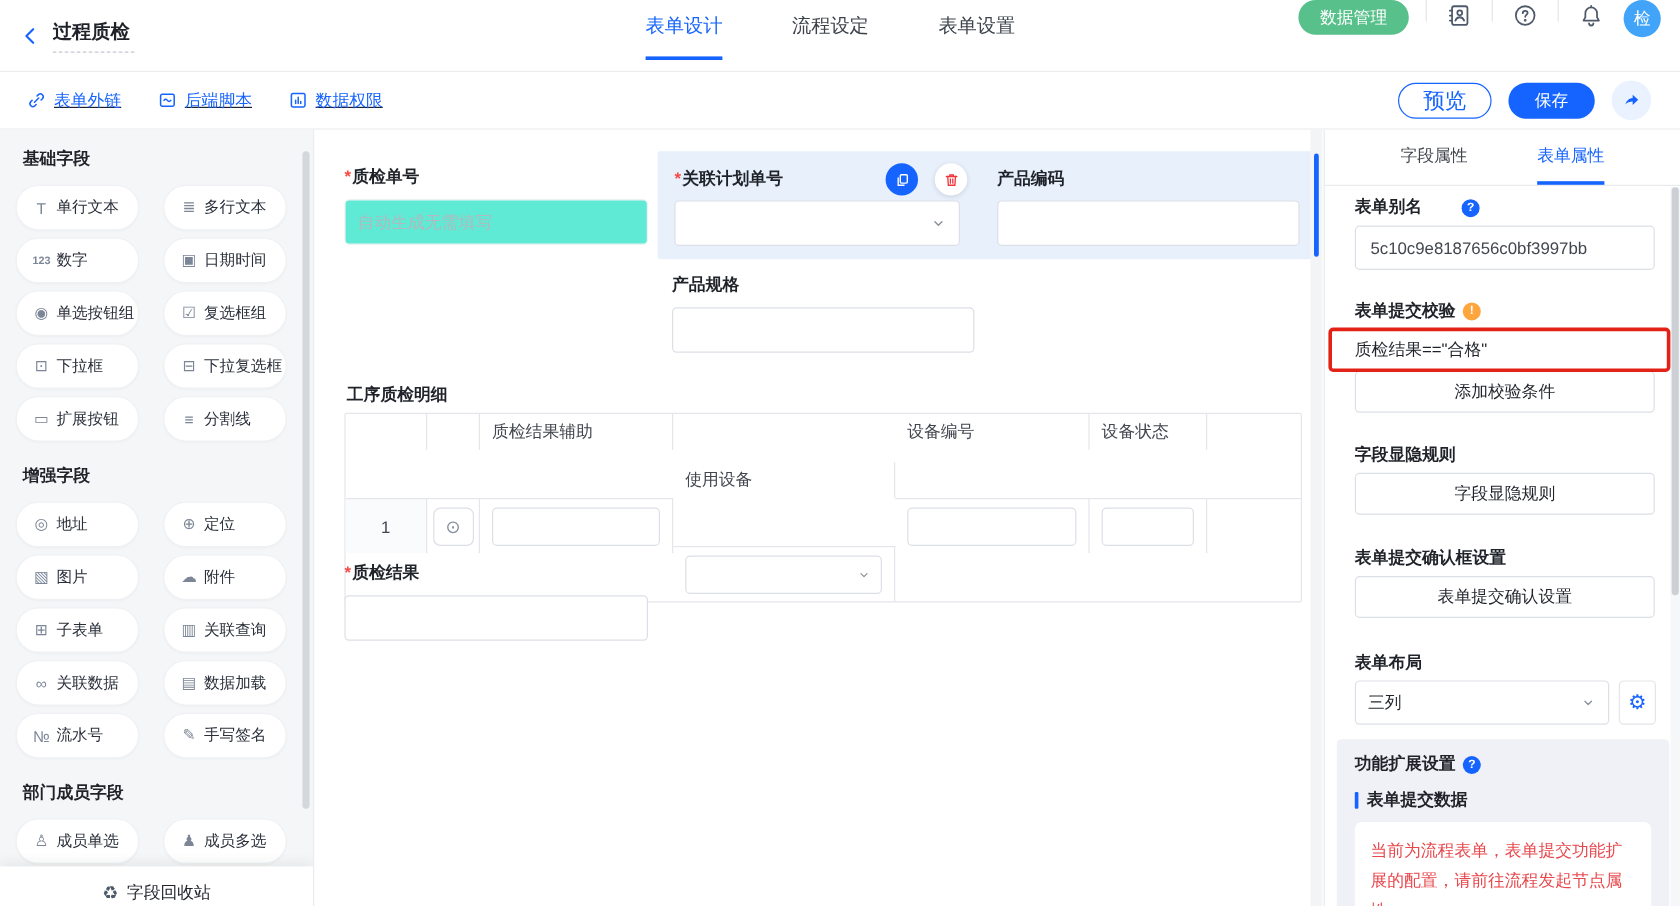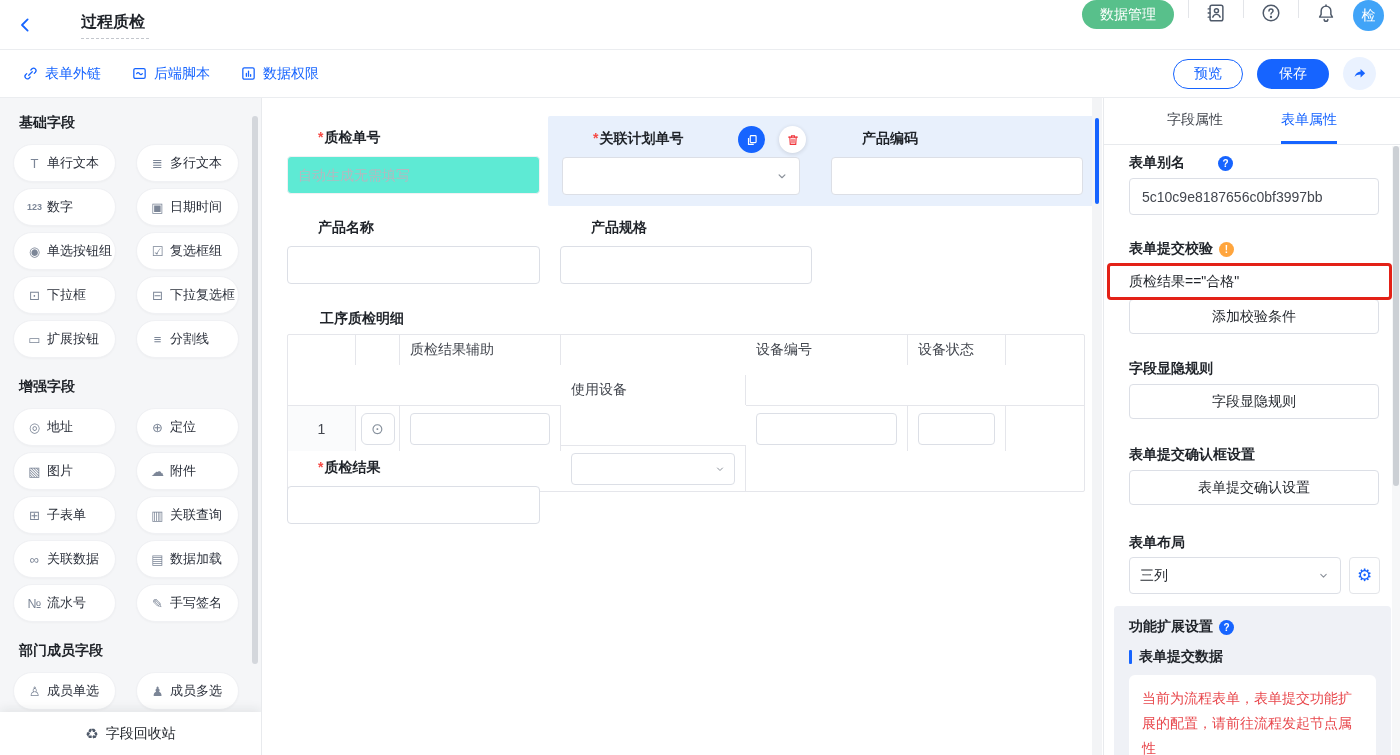--- a/index.html
+++ b/index.html
@@ -1,37 +1,37 @@
 <!DOCTYPE html>
 <html><head>
 <meta charset="utf-8">
 <style>
   * { box-sizing: border-box; margin: 0; padding: 0; }
   html,body { width:1400px; height:755px; overflow:hidden; }
   body { font-family:"Liberation Sans","DejaVu Sans",sans-serif; background:#fff; color:#1f2329; font-size:14px; position:relative; }
 
   
-  .topbar { height:50px; border-bottom:1px solid #ebedf0; position:relative; display:flex; align-items:center; background:#fff; z-index:20;gap:37px; }
+  .topbar { height:60px; border-bottom:1px solid #ebedf0; position:relative; display:flex; align-items:center; background:#fff; z-index:20; }
   .back-btn { width:34px; height:34px; margin-left:8px; display:flex; align-items:center; justify-content:center; cursor:pointer; }
   .page-title { font-size:16px; font-weight:700; color:#1f2329; border-bottom:1px dashed #c3c7cd; padding:2px 4px 5px 0; margin-left:2px; }
   .top-tabs { position:absolute; left:538px; top:0; height:50px; display:flex; gap:58px; }
   .top-tab { font-size:16px; color:#3d434c; line-height:46px; border-bottom:3px solid transparent; cursor:pointer; }
   .top-tab.active { color:#1664ff; border-bottom-color:#1664ff; }
   .topbar-right { position:absolute; right:16px; top:0; height:50px; display:flex; gap:14px; }
   .btn-green { background:#58c08b; color:#fff; border:none; border-radius:15px; height:29px; padding:0 18px; font-size:14px; cursor:pointer; }
   .v-sep { width:1px; height:18px; background:#e3e5e9; }
   .top-icon { width:26px; height:26px; display:flex; align-items:center; justify-content:center; cursor:pointer; }
   .avatar { width:31px; height:31px; border-radius:50%; background:#41a4f8; color:#fff; font-size:14px; display:flex; align-items:center; justify-content:center; cursor:pointer; }
 
   
-  .toolbar { height:48px; border-bottom:1px solid #ebedf0; display:flex; align-items:center; position:relative; background:#fff; z-index:19; }
+  .toolbar { height:48px; border-bottom:1px solid #ebedf0; display:flex; align-items:center; position:relative; background:#fff; z-index:19;text-decoration:underline; }
   .tool-link { display:flex; align-items:center; gap:6px; color:#1664ff; font-size:14px; margin-left:22px; cursor:pointer; }
   .tool-link:nth-child(2){ margin-left:30px; } .tool-link:nth-child(3){ margin-left:30px; }
   .toolbar-right { position:absolute; right:24px; display:flex; align-items:center; gap:14px; }
-  .btn-preview { height:30px; padding:0 20px; border-radius:15px; background:#fff; border:1px solid #1664ff; color:#1664ff; font-size:14px; cursor:pointer; }
+  .btn-preview { height:30px; padding:0 20px; border-radius:15px; background:#fff; border:1px solid #1664ff; color:#1664ff; font-size:18px; cursor:pointer; }
   .btn-save { height:30px; padding:0 22px; border-radius:15px; background:#1664ff; border:none; color:#fff; font-size:14px; cursor:pointer; }
   .btn-share { width:33px; height:33px; border-radius:50%; background:#eaf2ff; border:none; display:flex; align-items:center; justify-content:center; cursor:pointer; }
 
   
   .content { display:flex; height:657px; }
 
   
   .sidebar { width:262px; background:#f5f6f8; border-right:1px solid #e8eaed; position:relative; overflow:hidden; flex:none; }
   .side-scroll { padding:16px 23px 0 13px; }
   .side-title { font-size:14px; font-weight:700; margin:20px 0 12px 6px; color:#1f2329; }
@@ -39,21 +39,21 @@
   .side-grid { display:grid; grid-template-columns:103px 103px; gap:6px 20px; }
   .pill { height:38px; background:#fff; border:1px solid #f0f1f4; border-radius:19px; display:flex; align-items:center; padding-left:12px; font-size:13px; color:#2a2f3a; cursor:grab; box-shadow:0 1px 2px rgba(31,35,41,.03); white-space:nowrap; overflow:hidden; }
   .pill .p-icon { width:17px; flex:none; color:#7c8697; font-size:13px; margin-right:4px; text-align:center; }
   .pill .p-icon.sm { font-size:9px; font-weight:700; letter-spacing:0; }
   .side-sb { position:absolute; right:3px; top:18px; width:6px; height:548px; background:#d4d7dc; border-radius:3px; }
   .recycle-bar { position:absolute; left:0; right:0; bottom:0; height:43px; background:#fff; box-shadow:0 -3px 10px rgba(31,35,41,.08); display:flex; align-items:center; justify-content:center; gap:7px; font-size:14px; color:#1f2329; cursor:pointer; z-index:5; }
   .recycle-bar .r-icon { color:#4e5969; font-size:15px; }
 
   
   .canvas { flex:1; background:#fff; position:relative; }
-  .f-label { font-size:14px; font-weight:700; color:#1f2329; white-space:nowrap;margin-left:31px; }
+  .f-label { font-size:14px; font-weight:700; color:#1f2329; white-space:nowrap; }
   .star { color:#f54a45; margin-right:1px; font-weight:700; }
   .f-input { height:38px; background:#fff; border:1px solid #dcdfe6; border-radius:4px; width:100%; padding:0 10px; font-size:14px; color:#1f2329; outline:none; }
   .f-input.disabled { background:#5eead4; border-color:#f0f1f3; }
   .f-input.disabled::placeholder { color:#b4b8bf; }
   .f-select { height:38px; background:#fff; border:1px solid #dcdfe6; border-radius:4px; display:flex; align-items:center; justify-content:space-between; padding:0 10px; cursor:pointer; }
   .abs { position:absolute; }
   .sel-block { position:absolute; left:286px; top:18px; width:552px; height:90px; background:#e8f0fc; border-radius:2px;text-decoration:underline; }
   .mini-btn { position:absolute; top:10px; width:27px; height:27px; border-radius:50%; display:flex; align-items:center; justify-content:center; cursor:pointer; border:none; }
   .mini-copy { left:190px; background:#1664ff; }
   .mini-del { left:231px; background:#fff; box-shadow:0 1px 4px rgba(31,35,41,.15); }
@@ -101,20 +101,25 @@
 <body>
 
 <div class="topbar">
   <div class="back-btn">
     <svg width="18" height="18" viewBox="0 0 24 24">
         <path d="M15.5 4.5 L8 12 L15.5 19.5" fill="none" stroke="#1664ff" stroke-width="2.4" stroke-linecap="round" stroke-linejoin="round"></path>
       </svg>
   </div>
   <div class="page-title">过程质检</div>
 
+  <div class="top-tabs">
+    <div class="top-tab active">表单设计</div>
+    <div class="top-tab">流程设定</div>
+    <div class="top-tab">表单设置</div>
+  </div>
 
   <div class="topbar-right">
     <button class="btn-green">数据管理</button>
     <div class="v-sep"></div>
     <div class="top-icon">
       <svg width="22" height="22" viewBox="0 0 24 24" fill="none" stroke="#4e5969" stroke-width="1.6">
         <rect x="5.5" y="3.5" width="14" height="17" rx="2"></rect>
         <circle cx="12.5" cy="9.5" r="2.2"></circle>
         <path d="M8.5 16.5c.8-2 2.3-3 4-3s3.2 1 4 3" stroke-linecap="round"></path>
         <path d="M3.5 7.5h2M3.5 12h2M3.5 16.5h2" stroke-linecap="round"></path>
@@ -320,24 +325,20 @@
       </button>
       <div class="abs" style="left:283px; top:14px; width:252px;">
         <div class="f-label" style="margin-bottom:9px;"><span>产品编码</span></div>
         <input class="f-input" style="">
       </div>
     </div>
 
     <div class="canvas-track"></div>
     <div class="canvas-thumb"></div>
 
-    <div class="abs" style="left:25px; top:121px; width:253px;">
-      <div class="f-label" style="margin-bottom:9px;"><span>产品名称</span></div>
-      <input class="f-input" style="">
-    </div>
     <div class="abs" style="left:298px; top:121px; width:252px;">
       <div class="f-label" style="margin-bottom:9px;"><span>产品规格</span></div>
       <input class="f-input" style="">
     </div>
 
     <div class="abs f-label" style="left:27px; top:212px;">工序质检明细</div>
     <div class="sub-table">
       <div class="st-row st-head">
         <div class="st-cell c0"></div>
         <div class="st-cell c1"></div>

